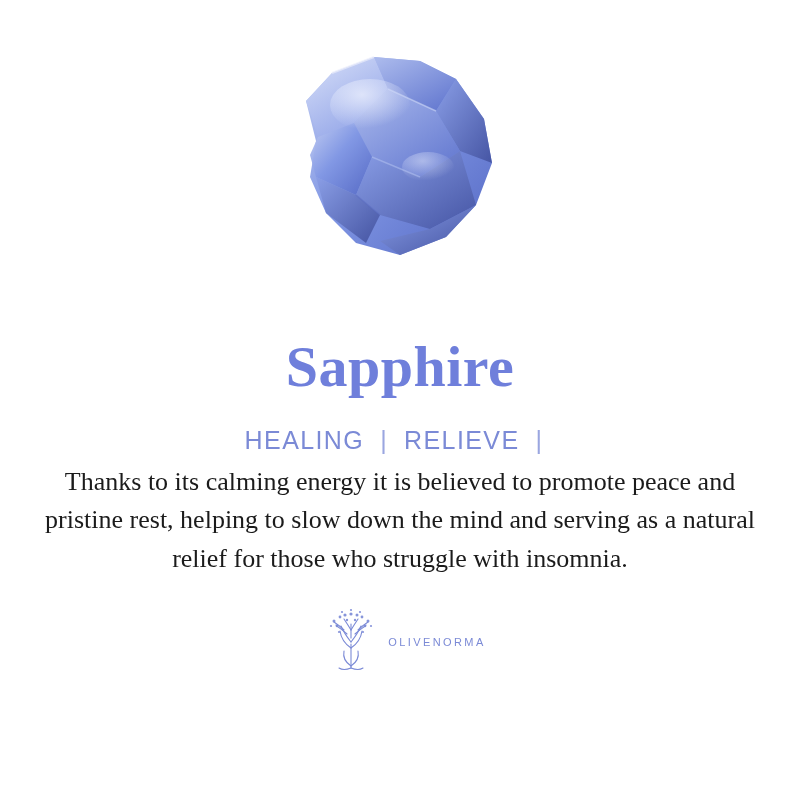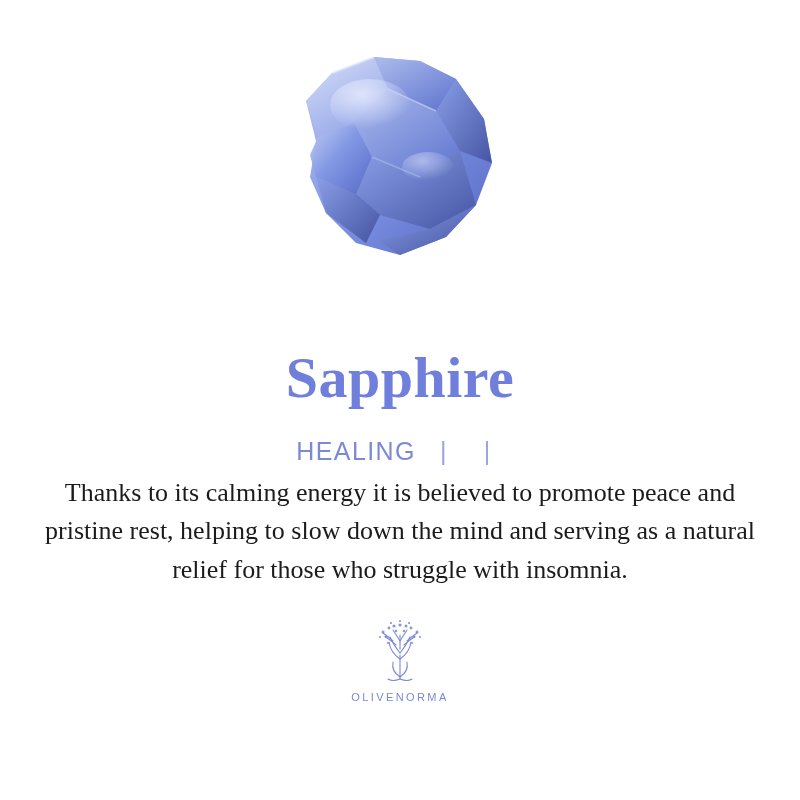--- a/index.html
+++ b/index.html
@@ -38,39 +38,39 @@
     height: 230px;
   }
   .gem svg {
     display: block;
     width: 100%;
     height: 100%;
   }
 
   
   .title {
-    margin-top: 29px;
+    margin-top: 18px;
     font-family: "Liberation Serif", serif;
     font-size: 58px;
     font-weight: 700;
     color: #6f7fdb;
     letter-spacing: 0.5px;
     line-height: 1;
   }
 
   
   .keywords {
     margin-top: 30px;
     font-family: "Liberation Sans", sans-serif;
     font-size: 25px;
     color: #7b8ad6;
     letter-spacing: 1.4px;
     display: flex;
     align-items: center;
-    gap: 12px;
+    gap: 4px;
   }
   .keywords .sep {
     margin: 0 12px;
     color: #9aa6e0;
     font-weight: 300;
   }
 
   
   .description {
     margin-top: 8px;
@@ -79,21 +79,21 @@
     font-family: "Liberation Serif", serif;
     font-size: 26px;
     line-height: 1.48;
     color: #1b1b1b;
   }
 
   
   .logo {
     margin-top: 26px;
     display: flex;
-    flex-direction: column;
+    flex-direction: row;
     align-items: center;
   }
   .logo svg {
     display: block;
   }
   .logo-text {
     margin-top: 2px;
     font-family: "Liberation Sans", sans-serif;
     font-size: 11px;
     letter-spacing: 2.4px;
@@ -159,20 +159,21 @@
         <path d="M86,150 L110,170" stroke="#5a6cc0" stroke-width="1.5" opacity="0.5" fill="none"></path>
       </svg>
     </div>
   </div>
 
   <div class="title">Sapphire</div>
 
   <div class="keywords">
     <span>HEALING</span>
     <span class="sep">|</span>
+    <span>RELIEVE</span>
     <span class="sep">|</span>
   </div>
 
   <div class="description">Thanks to its calming energy it is believed to promote peace and pristine rest, helping to slow down the mind and serving as a natural relief for those who struggle with insomnia.</div>
 
   <div class="logo">
     <div>
       <svg width="74" height="74" viewBox="0 0 74 74" xmlns="http://www.w3.org/2000/svg" aria-hidden="true">
         <g stroke="#7b8ad6" fill="none" stroke-width="1.1" stroke-linecap="round">
 

